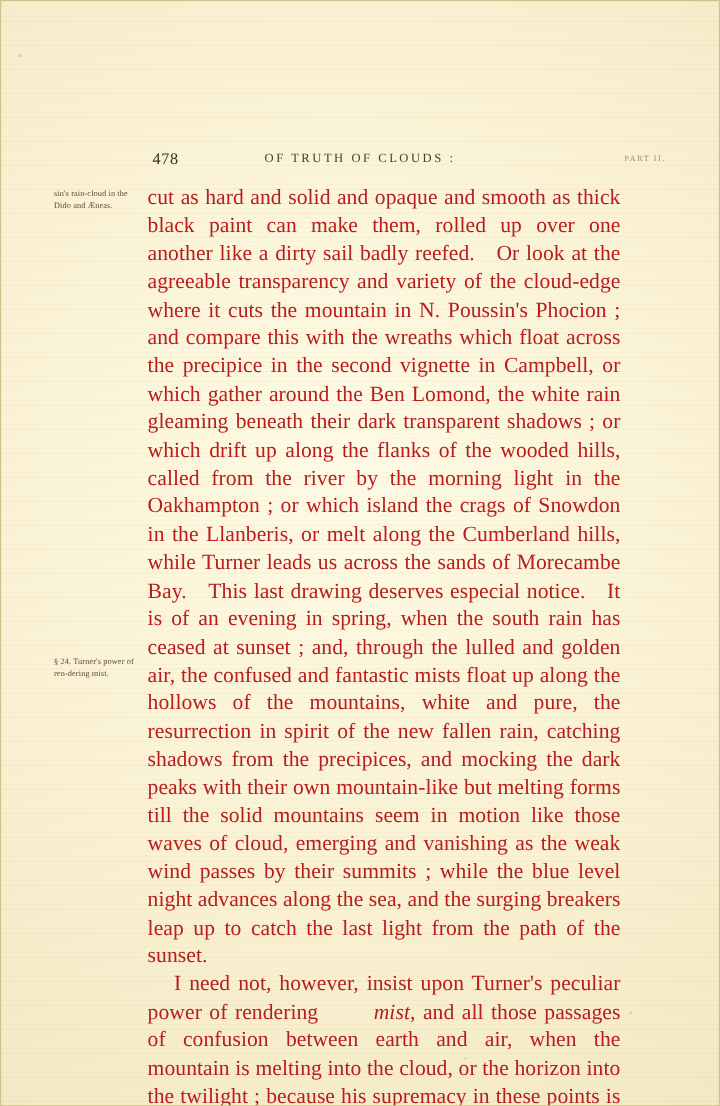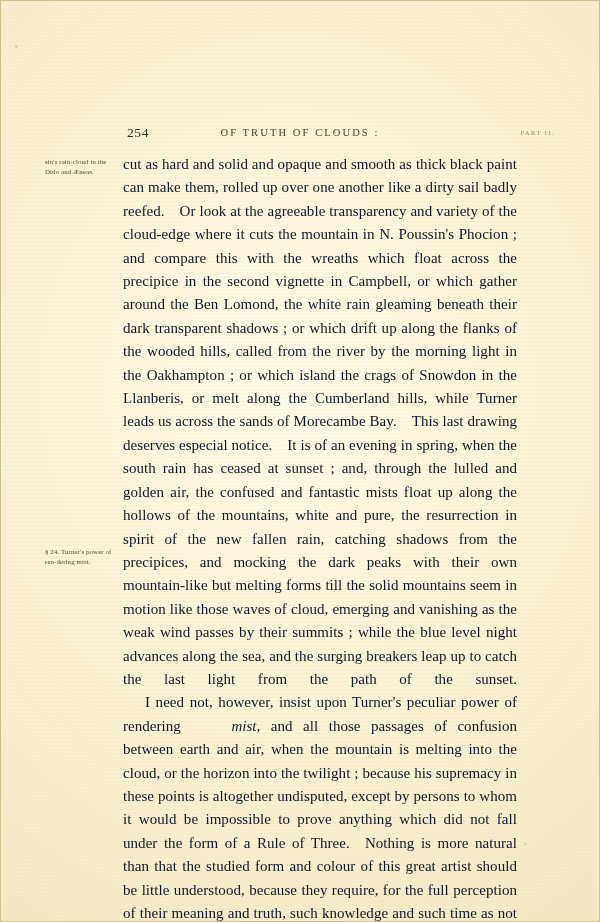--- a/index.html
+++ b/index.html
@@ -113,24 +113,24 @@
 
   
   .body-col {
     position: absolute;
     left: 122px;
     top: 152px;
     width: 394px;
   }
   .para {
     margin: 0;
-    font-size: 15px;
+    font-size: 18px;
     line-height: 23.4px;
     text-align: justify;
-    color: #0f172a;
+    color: #b91c1c;
     letter-spacing: 0.05px;
   }
   .para + .para { margin-top: 0; }
   .para.indent { text-indent: 22px; }
   .para em { font-style: italic; margin-left: 40px; }
   
   .para.runs-on { text-align-last: justify; }
 </style>
 </head>
 <body>
@@ -139,21 +139,21 @@
 
   <div id="paper-tint"></div>
   <div id="paper-grain"></div>
   <div id="speck-a"></div>
   <div id="speck-b"></div>
   <div id="speck-c"></div>
 
   <div id="content">
 
     <div class="running-head">
-      <span class="folio">254</span>
+      <span class="folio">478</span>
       <span class="head-title">OF TRUTH OF CLOUDS :</span>
       <span class="head-part">PART II.</span>
     </div>
 
     <div class="sidenote" id="sidenote-1">sin's rain-cloud in the Dido and Æneas.</div>
 
     <div class="sidenote" id="sidenote-2">§ 24. Turner's power of ren-dering mist.</div>
 
     <div class="body-col">
 

